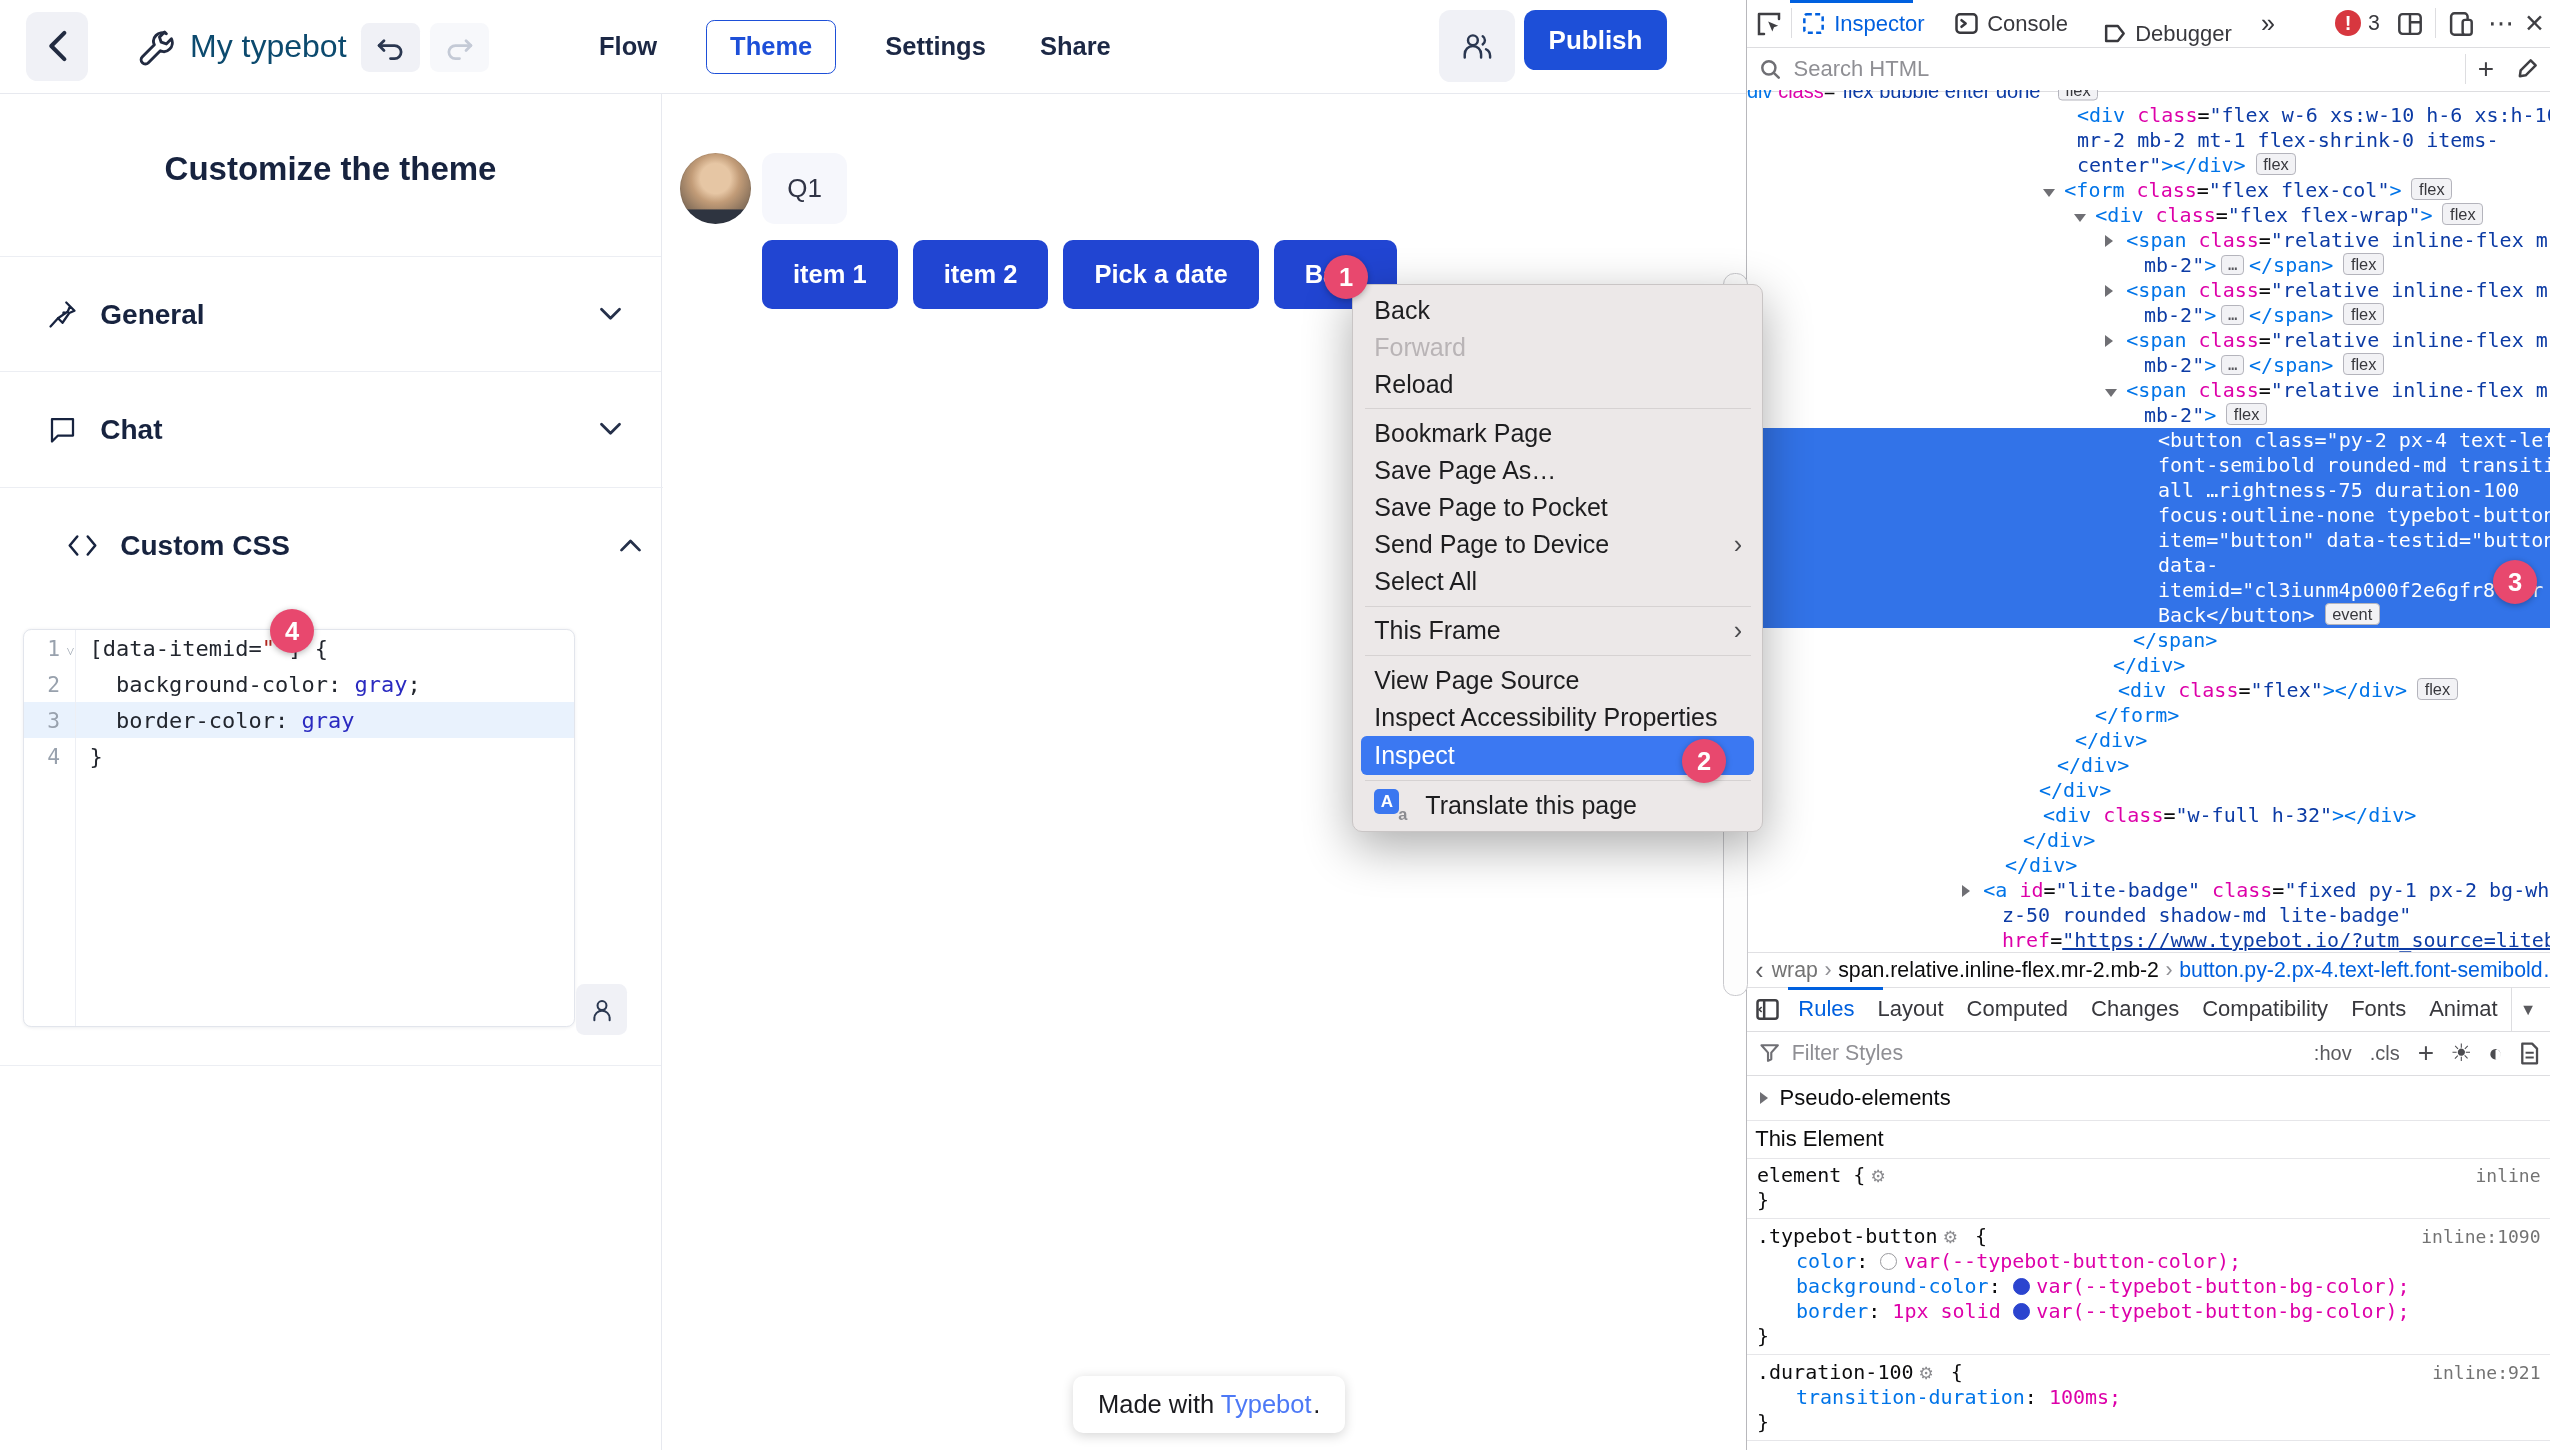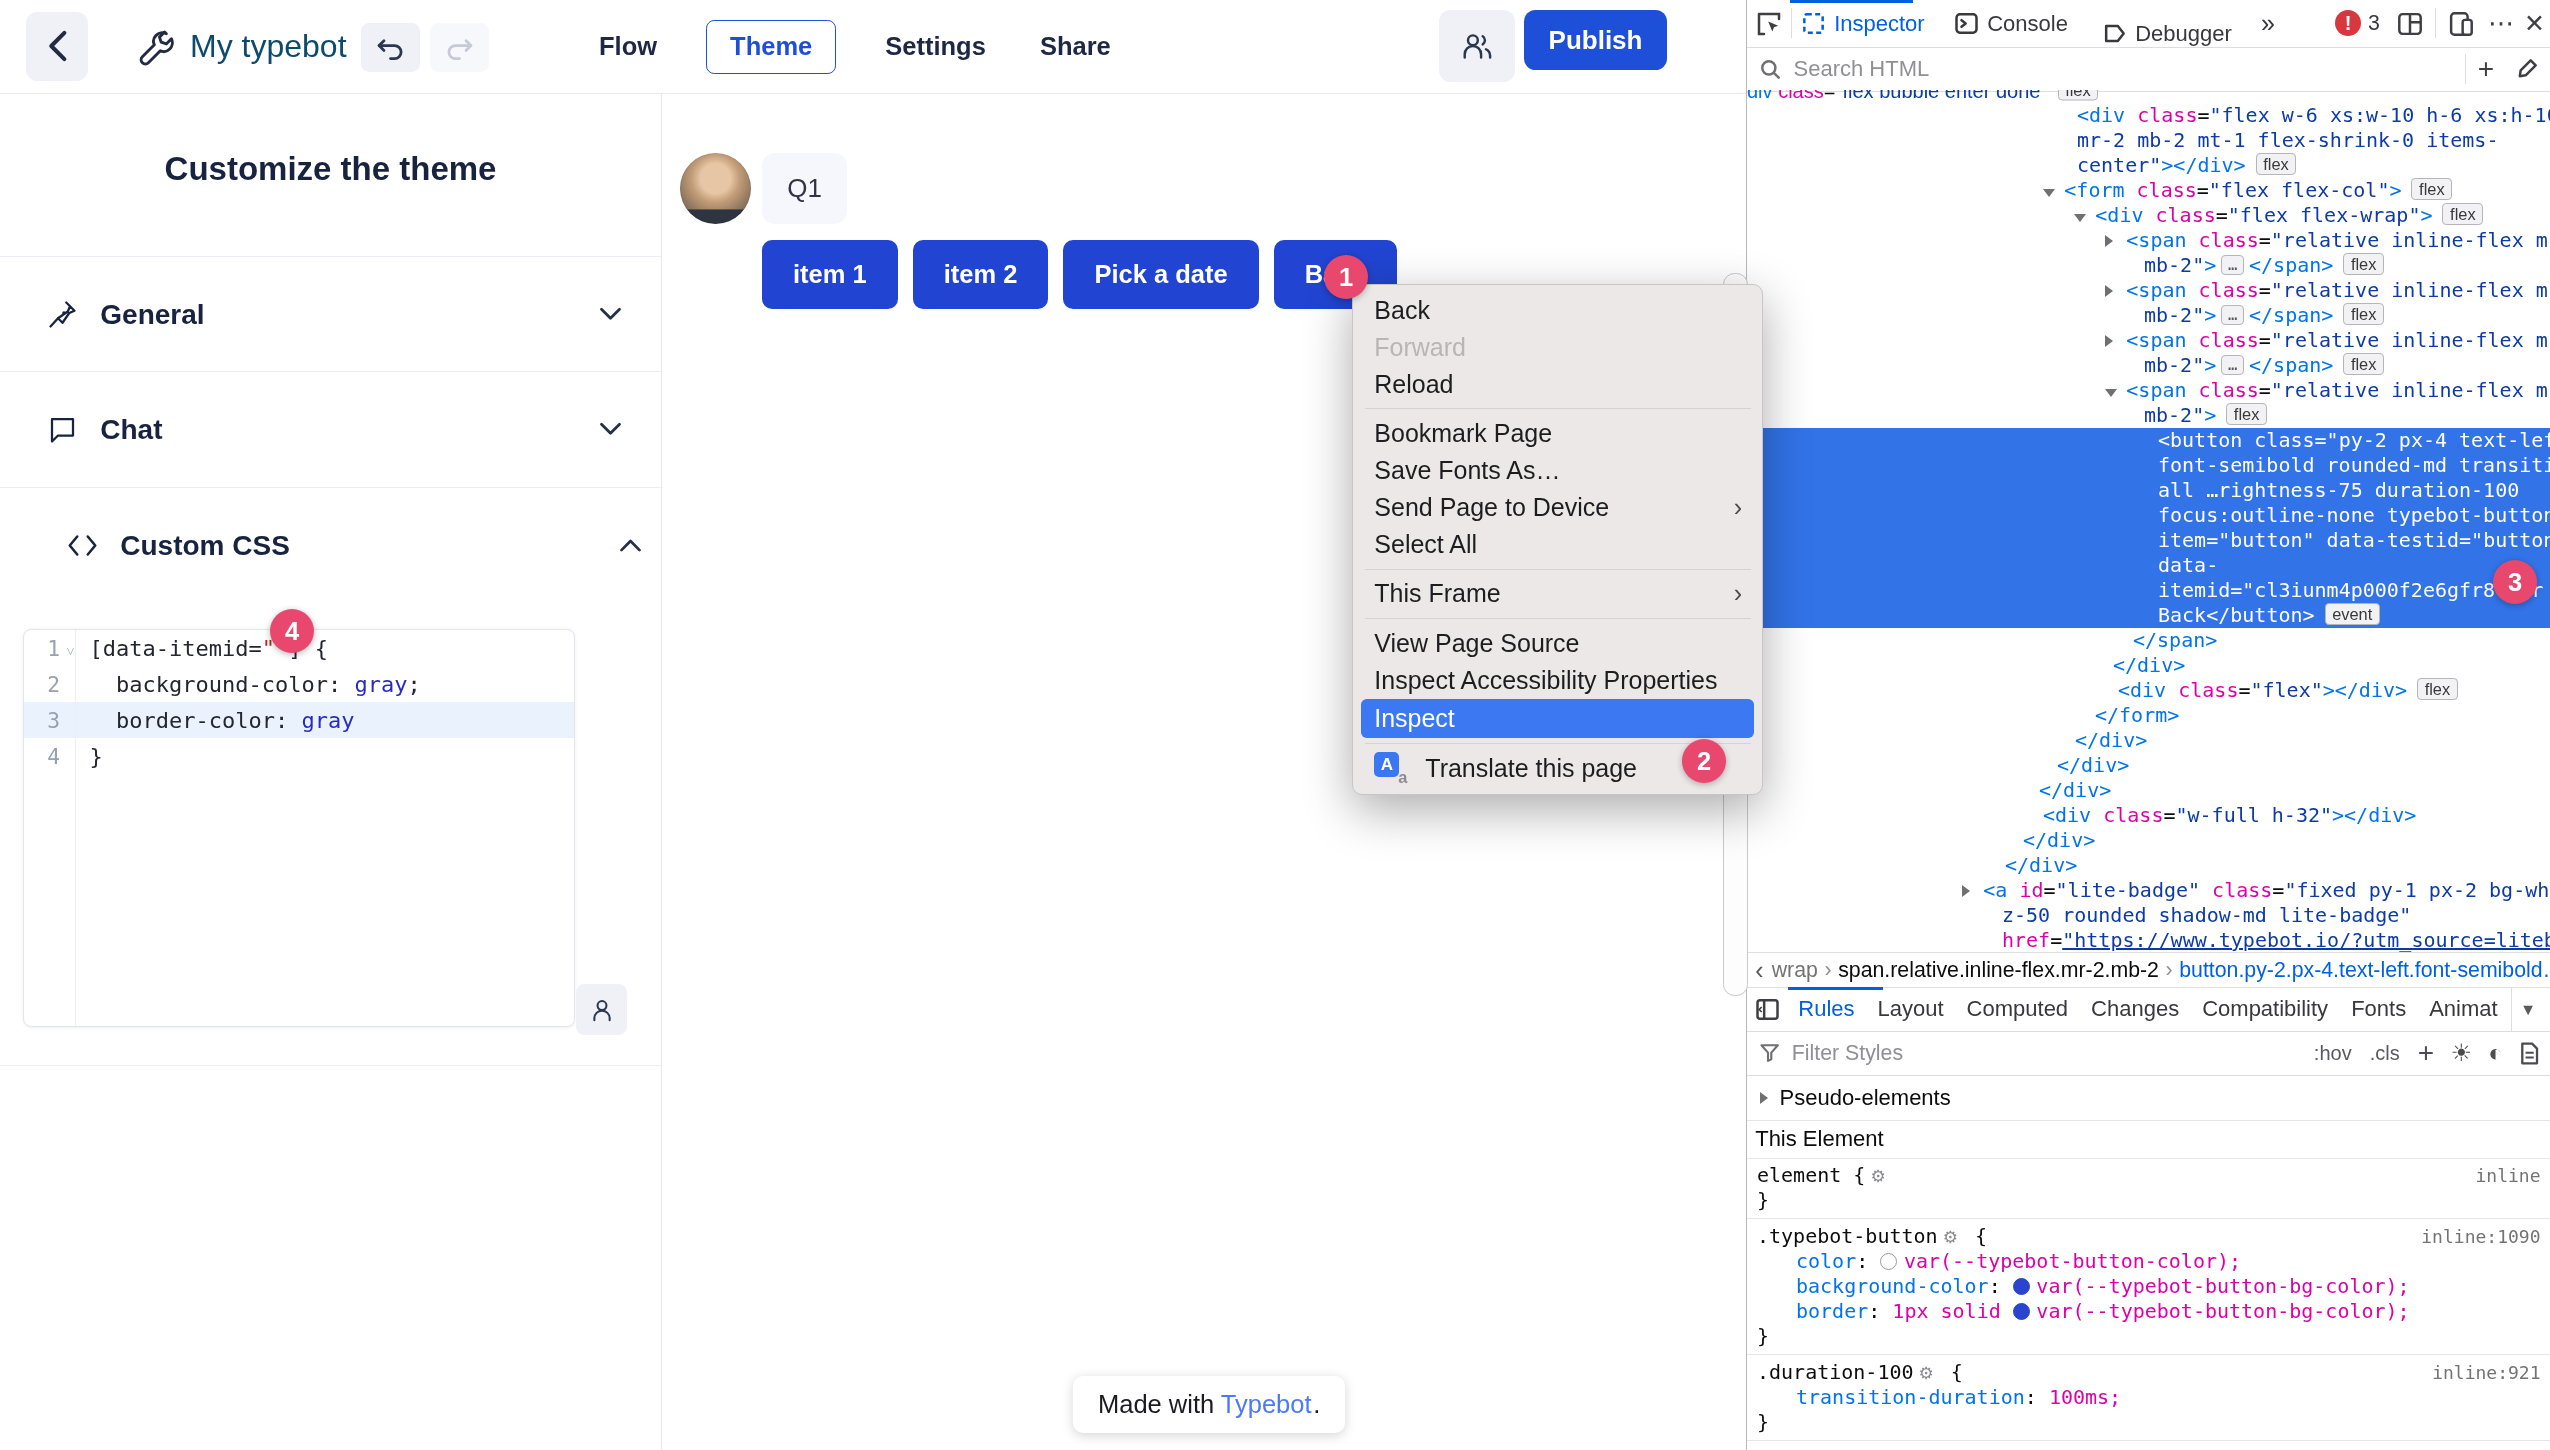--- a/index.html
+++ b/index.html
@@ -301,21 +301,24 @@
       <span>Forward</span>
     </div>
     <div class="mi">
       <span>Reload</span>
     </div>
     <div class="msep"></div>
     <div class="mi">
       <span>Bookmark Page</span>
     </div>
     <div class="mi">
-      <span>Save Fonts As…</span>
+      <span>Save Page As…</span>
+    </div>
+    <div class="mi">
+      <span>Save Page to Pocket</span>
     </div>
     <div class="mi">
       <span>Send Page to Device</span>
       <span class="sub">›</span>
     </div>
     <div class="mi">
       <span>Select All</span>
     </div>
     <div class="msep"></div>
     <div class="mi">

